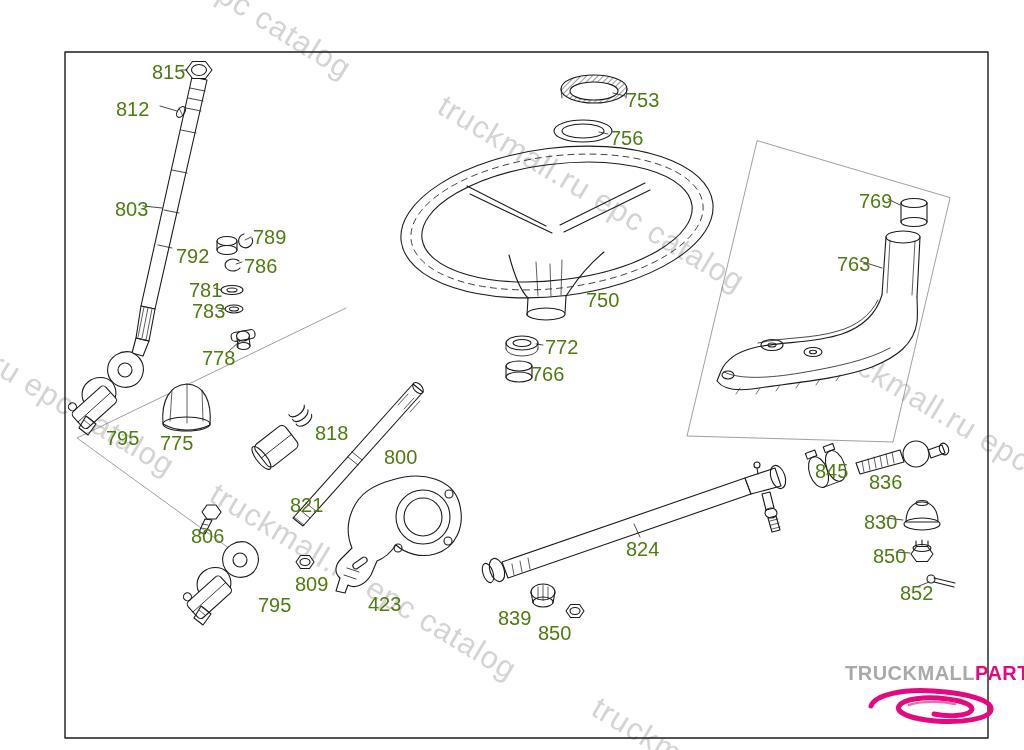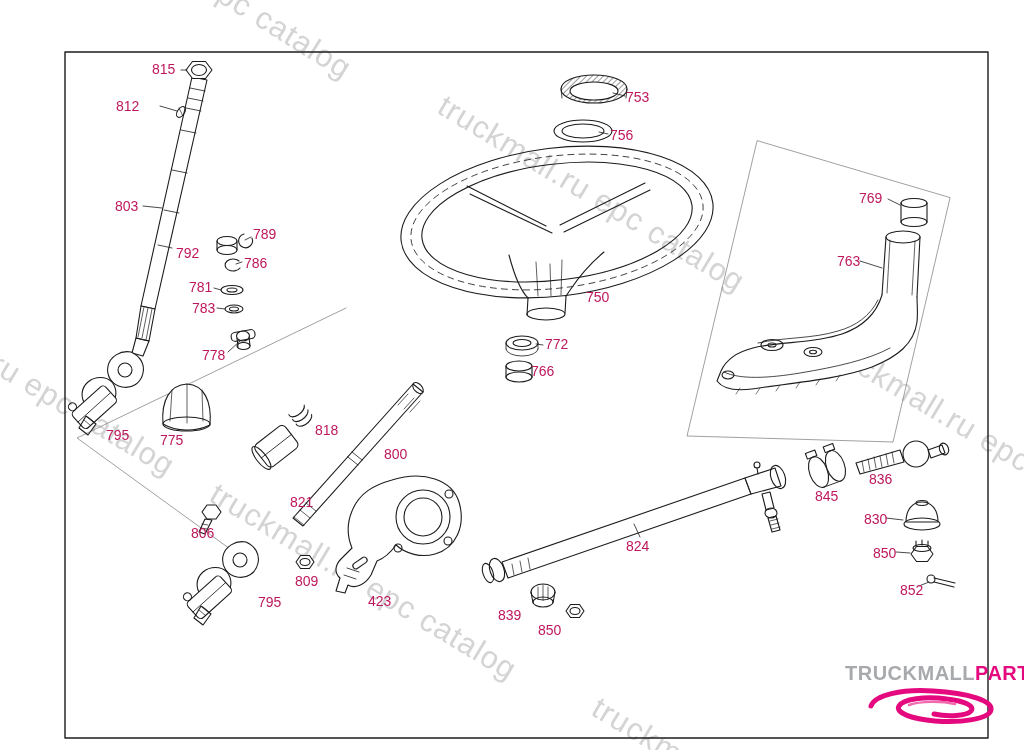--- a/index.html
+++ b/index.html
@@ -3,21 +3,21 @@
 <meta charset="utf-8">
 <style>
   html,body{margin:0;padding:0;background:#fff;}
   body{width:1024px;height:750px;overflow:hidden;font-family:"Liberation Sans",sans-serif;}
   .stage{position:relative;width:1024px;height:750px;background:#fff;overflow:hidden;}
   .wm-layer{position:absolute;inset:0;z-index:1;}
   .watermark{position:absolute;font-size:31px;color:#d4d4d4;letter-spacing:1px;
              white-space:nowrap;transform-origin:0 0;user-select:none;}
   .drawing{position:absolute;left:0;top:0;z-index:2;}
   .labels-layer{position:absolute;inset:0;z-index:3;}
-  .part-label{position:absolute;font-size:14px;color:#be185d;line-height:1;cursor:default;}
+  .part-label{position:absolute;font-size:20px;color:#4d7c0f;line-height:1;cursor:default;}
   .logo{position:absolute;left:845px;top:662px;width:175px;z-index:4;}
   .logo-text{font-size:20px;font-weight:bold;letter-spacing:.5px;white-space:nowrap;}
   .logo-brand{color:#a7a9ac;}
   .logo-accent{color:#e5097f;}
   .logo-swirl{position:absolute;left:18px;top:22px;}
 </style>
 </head>
 <body>
 
 <div class="stage">
@@ -312,21 +312,21 @@
       <div class="part-label" style="left: 295px; top: 574px;">809</div>
       <div class="part-label" style="left: 368px; top: 594px;">423</div>
       <div class="part-label" style="left: 498px; top: 608px;">839</div>
       <div class="part-label" style="left: 538px; top: 623px;">850</div>
       <div class="part-label" style="left: 626px; top: 90px;">753</div>
       <div class="part-label" style="left: 610px; top: 128px;">756</div>
       <div class="part-label" style="left: 586px; top: 290px;">750</div>
       <div class="part-label" style="left: 545px; top: 337px;">772</div>
       <div class="part-label" style="left: 531px; top: 364px;">766</div>
       <div class="part-label" style="left: 626px; top: 539px;">824</div>
-      <div class="part-label" style="left: 815px; top: 489px; text-align: center;">845</div>
+      <div class="part-label" style="left: 815px; top: 461px; text-align: center;">845</div>
       <div class="part-label" style="left: 869px; top: 472px;">836</div>
       <div class="part-label" style="left: 864px; top: 512px;">830</div>
       <div class="part-label" style="left: 873px; top: 546px;">850</div>
       <div class="part-label" style="left: 900px; top: 583px;">852</div>
       <div class="part-label" style="left: 859px; top: 191px;">769</div>
       <div class="part-label" style="left: 837px; top: 254px;">763</div>
     </div>
 
   <div class="logo">
     <div class="logo-text">

